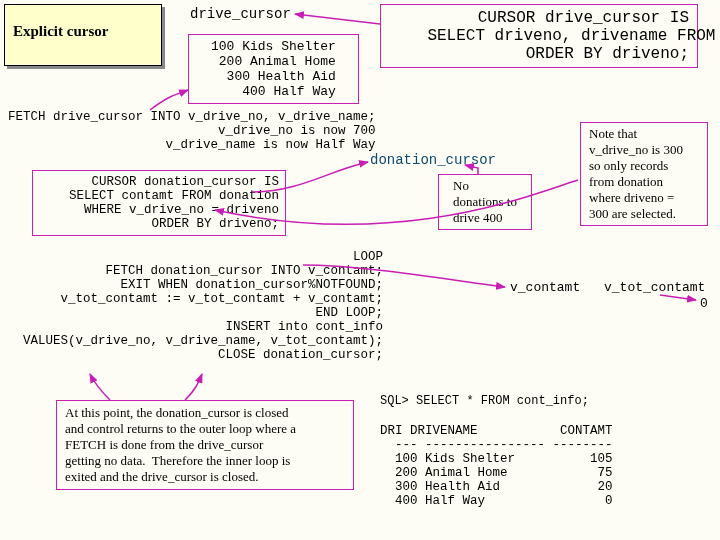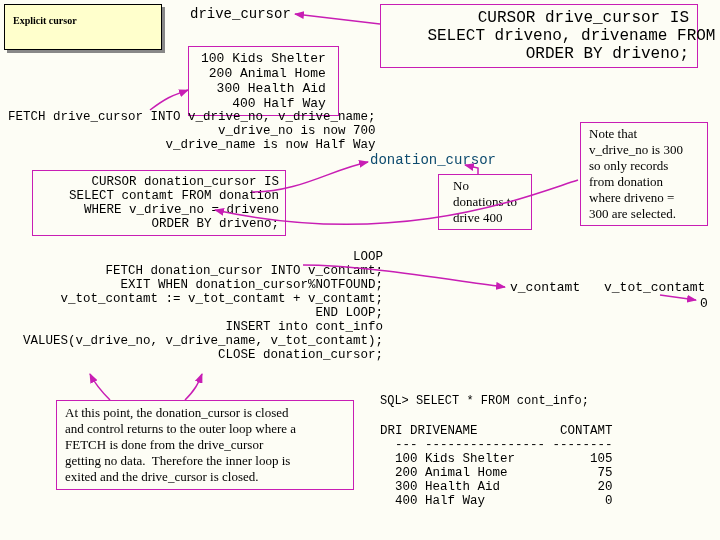--- a/index.html
+++ b/index.html
@@ -12,35 +12,35 @@
     position:relative;
     overflow:hidden;
   }
   .mono{font-family:"Courier New",monospace;font-size:13px;text-align:right;}
   .box{position:absolute;}
   .magenta-border{border:1.5px solid #c81eb4;}
   .title-box{
     position:absolute;left:4px;top:4px;width:140px;height:24px;
     background:#ffffcc;border:1px solid #000;
     box-shadow:3px 3px 0 #888;
-    padding:10px 8px;font-weight:bold;font-size:10px;
+    padding:18px 8px;font-weight:bold;font-size:15px;
   }
   .pre{white-space:pre;}
   svg.arrows{position:absolute;left:0;top:0;width:720px;height:540px;pointer-events:none;}
 </style>
 </head>
 <body>
 
 <div class="title-box">
   <span>Explicit cursor</span>
 </div>
 
 <div class="box mono" style="left:190px;top:6px;font-size:14px;">drive_cursor</div>
 
-<div class="box magenta-border" style="left:188px;top:46px;padding:4px 12px;">
+<div class="box magenta-border" style="left:188px;top:34px;padding:4px 22px;">
   <div class="mono pre">100 Kids Shelter
 200 Animal Home
 300 Health Aid
 400 Half Way</div>
 </div>
 
 <div class="box magenta-border" style="left:380px;top:4px;padding:4px 8px;width:300px;">
   <div class="mono pre" style="font-size:16px;">CURSOR drive_cursor IS
     SELECT driveno, drivename FROM drive
     ORDER BY driveno;</div>

